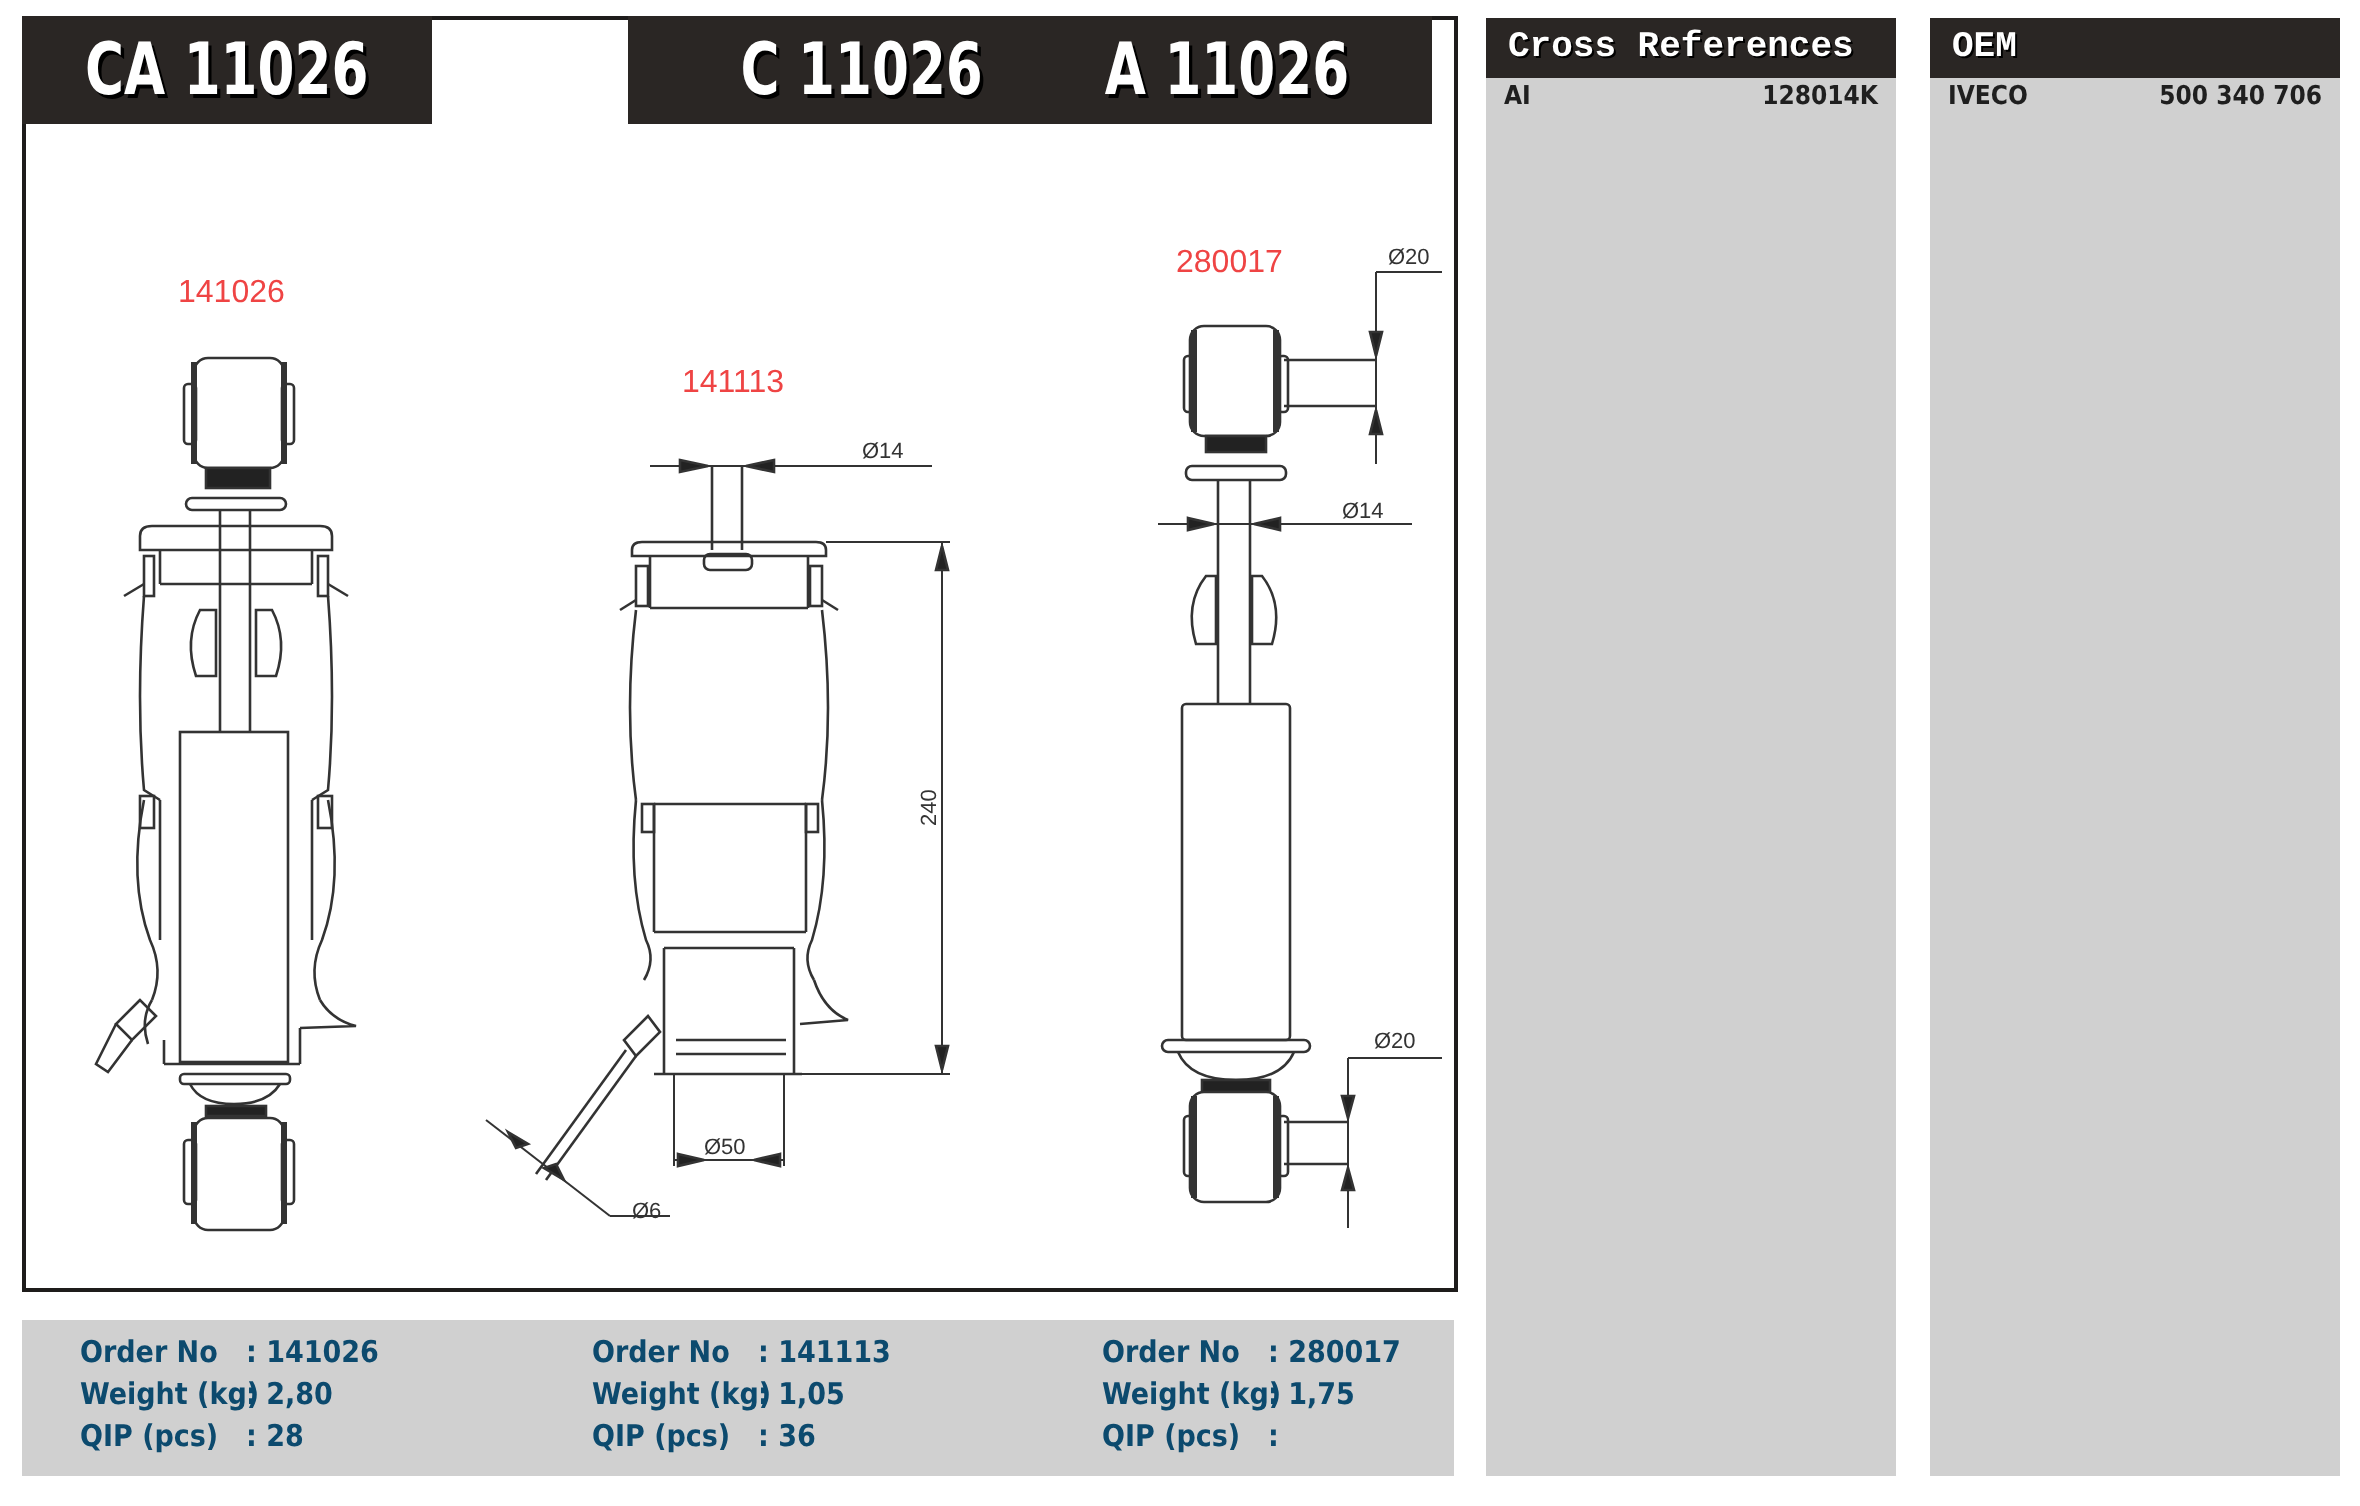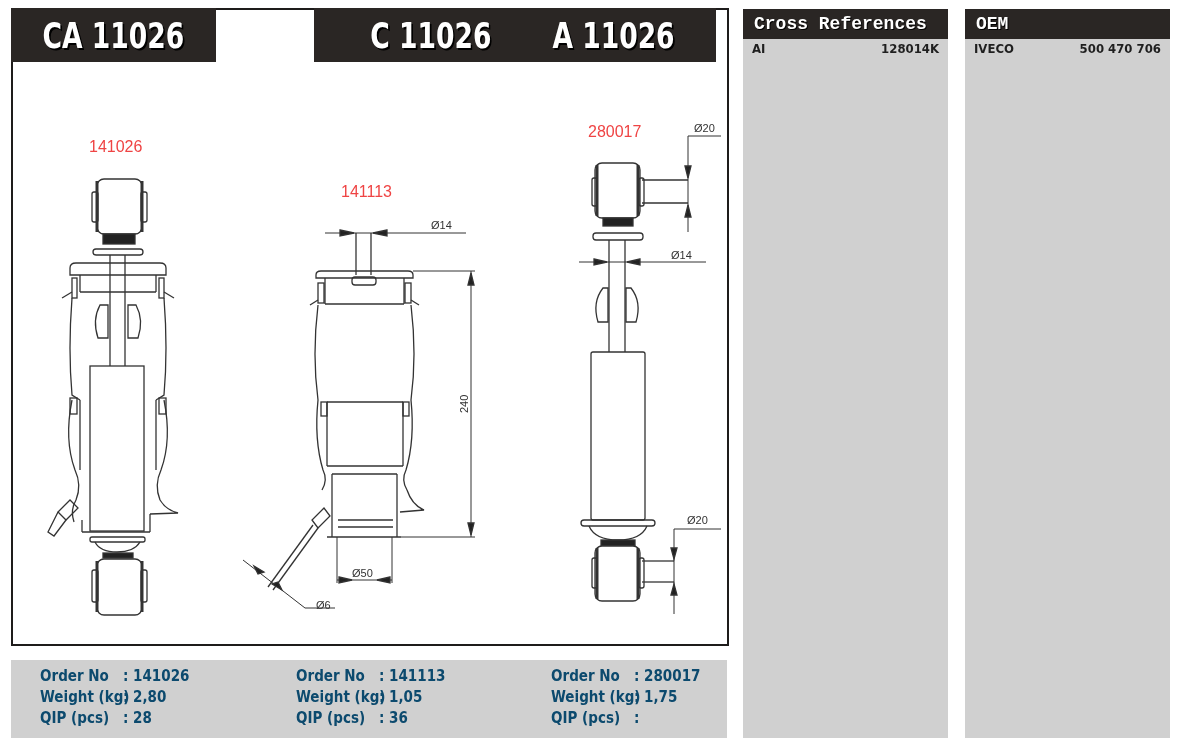--- a/index.html
+++ b/index.html
@@ -273,15 +273,15 @@
   <div class="panel-row">
     <span>AI</span>
     <span>128014K</span>
   </div>
 </div>
 
 <div class="panel" style="left:965px;">
   <div class="panel-head">OEM</div>
   <div class="panel-row">
     <span>IVECO</span>
-    <span>500 470 706</span>
+    <span>500 340 706</span>
   </div>
 </div>
 
 </body></html>

